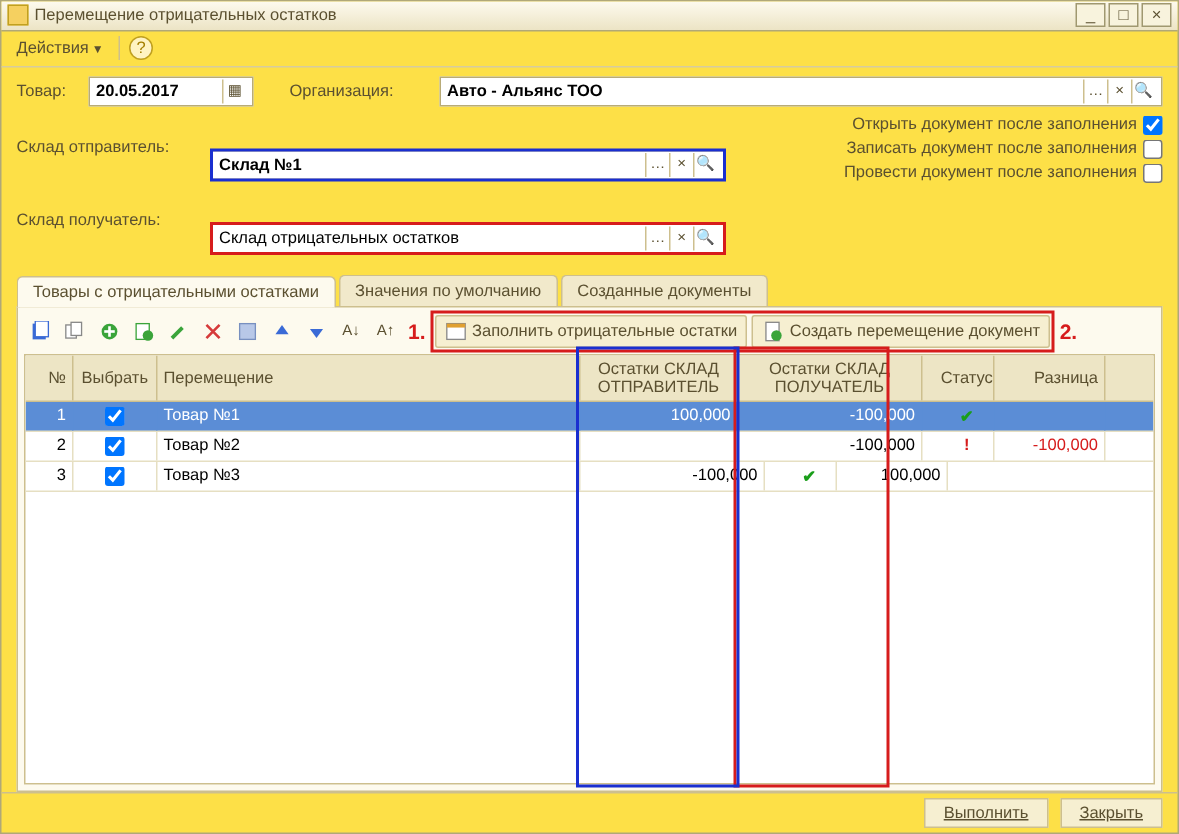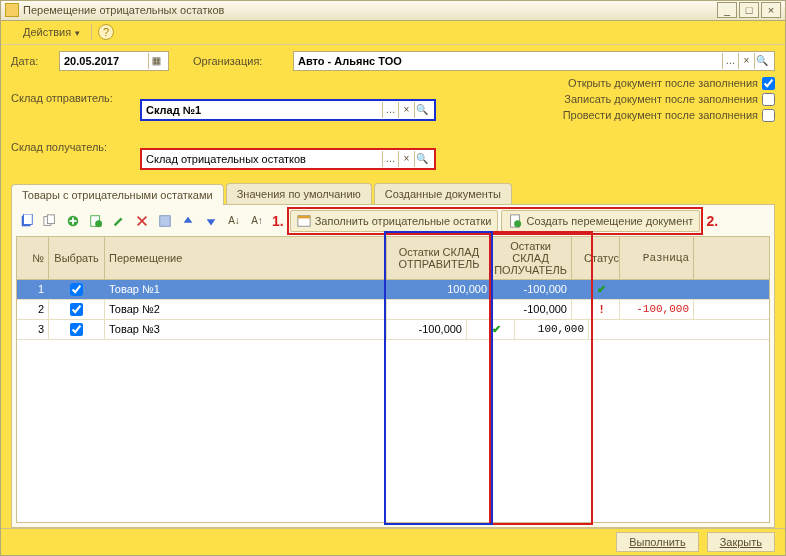--- a/index.html
+++ b/index.html
@@ -2,61 +2,61 @@
 <html><head>
 <meta charset="utf-8">
 <style>
 * { box-sizing: border-box; margin: 0; padding: 0; font-family: Arial, sans-serif; font-size: 11px; }
 body { background: #f5f0dc; width: 786px; height: 556px; overflow: hidden; }
 .window { width: 100%; height: 100%; background: #fde047; border: 1px solid #b0a878; display: flex; flex-direction: column; }
 .titlebar { height: 22px; background: linear-gradient(#fdfaee,#ece4c5); display: flex; align-items: center; padding: 0 4px; border-bottom: 1px solid #b0a878; }
 .titlebar .icon { width: 14px; height: 14px; background: #f5d060; border: 1px solid #c0a020; margin-right: 4px; }
 .titlebar .title { flex: 1; color: #5b5030; }
 .titlebar .winbtn { width: 20px; height: 16px; border: 1px solid #a09870; margin-left: 2px; text-align: center; line-height: 14px; cursor: pointer; background: #f8f3dd; color:#5b5030; }
-.toolbar { height: 26px; display: flex; align-items: center; padding: 2px 18px; border-bottom: 1px solid #d6cc9f; }
+.toolbar { height: 26px; display: flex; align-items: center; padding: 2px 6px; border-bottom: 1px solid #d6cc9f; }
 .toolbar .act { color: #5b5030; cursor: pointer; padding: 2px 4px; }
 .toolbar .drop { font-size: 8px; color: #5b5030; margin-left: 2px; }
 .toolbar .sep { width: 1px; height: 16px; background: #cdbf8e; margin: 0 6px; }
 .toolbar .help { width: 16px; height: 16px; border: 1px solid #c0a020; border-radius: 50%; text-align: center; line-height: 14px; color: #a57f00; background: #fff3c2; cursor: pointer; }
 .form-area { padding: 6px 10px 4px 10px; }
 .row { display: flex; align-items: center; margin-bottom: 6px; }
 .lbl { color: #5b5030; width: 130px; }
 .lbl2 { color: #5b5030; width: 100px; margin-left: 24px; }
 .input { background: #fff; border: 1px solid #b8ab78; height: 20px; display: flex; align-items: center; padding: 0 4px; }
 .input span { flex: 1; white-space: nowrap; overflow: hidden; }
 .ib { width: 16px; height: 16px; border-left: 1px solid #cdbf8e; text-align: center; line-height: 16px; cursor: pointer; color: #5b5030; font-size: 10px; }
 .chk-row { display: flex; align-items: center; justify-content: flex-end; margin-bottom: 3px; }
 .chk-row label { color: #5b5030; margin-right: 4px; }
 .chk-row input { margin: 0; }
 .field-date { width: 110px; }
 .field-org { width: 240px; }
-.field-wh { width: 294px; margin-top: 23px; }
+.field-wh { width: 342px; margin-top: 23px; }
 .highlight-blue { outline: 2px solid #1a2fd0; outline-offset: -1px; }
 .highlight-red { outline: 2px solid #d61c1c; outline-offset: -1px; }
 .tabs { display: flex; padding: 4px 10px 0 10px; }
 .tab { padding: 4px 10px; border: 1px solid #cdbf8e; border-bottom: none; border-radius: 4px 4px 0 0; background: #f1e9cb; color: #5b5030; margin-right: 2px; cursor: pointer; }
 .tab.active { background: #fdfaee; position: relative; top: 1px; }
 .tabpanel { margin: 0 10px; border: 1px solid #cdbf8e; background: #fdfaee; padding: 4px; height: 358px; display: flex; flex-direction: column; }
 .tbbar { display: flex; align-items: center; height: 24px; gap: 3px; padding: 1px; }
 .tbtn { width: 20px; height: 20px; border: 1px solid transparent; display: flex; align-items: center; justify-content: center; cursor: pointer; border-radius: 2px; color: #5b5030; }
 .bigbtn { height: 22px; padding: 0 6px; display: flex; align-items: center; gap: 4px; border: 1px solid #cdbf8e; background: #f6efd1; cursor: pointer; border-radius: 2px; color: #5b5030; }
 .ann { color: #d61c1c; font-weight: bold; font-size: 14px; margin: 0 2px; }
 .grid { border: 1px solid #cdbf8e; flex: 1; display: flex; flex-direction: column; background: #fff; margin-top: 3px; overflow: hidden; }
 .ghead { display: flex; background: #ede5c5; border-bottom: 1px solid #cdbf8e; }
 .gh { border-right: 1px solid #cdbf8e; padding: 3px 4px; color: #5b5030; text-align: center; display: flex; align-items: center; justify-content: center; }
 .gbody { flex: 1; overflow: auto; }
 .grow { display: flex; border-bottom: 1px solid #e6dfc2; height: 20px; align-items: center; }
 .gc { border-right: 1px solid #e6dfc2; padding: 0 4px; height: 100%; display: flex; align-items: center; }
 .c-n { width: 32px; justify-content: flex-end; }
 .c-chk { width: 56px; justify-content: center; }
 .c-nom { width: 282px; }
 .c-out { width: 105px; justify-content: flex-end; }
-.c-in { width: 80px; justify-content: flex-end; }
+.c-in { width: 123px; justify-content: flex-end; }
 .c-stat { width: 48px; justify-content: center; padding-left: 16px; }
-.c-diff { width: 74px; justify-content: flex-end; font-family: Liberation Mono, monospace; }
+.c-diff { width: 74px; justify-content: flex-end; }
 .grow.sel { background: #5b8dd6; color: #fff; }
 .grow.sel .gc { border-right-color: #5b8dd6; }
 .stat-ok { color: #1a9e1a; font-weight: bold; }
 .stat-warn { color: #d61c1c; font-weight: bold; }
 .neg { color: #d61c1c; }
 .footer { height: 30px; border-top: 1px solid #cdbf8e; display: flex; align-items: center; justify-content: flex-end; padding: 0 10px; gap: 8px; }
 .fbtn { padding: 3px 12px; border: 1px solid #cdbf8e; background: #f6efd1; cursor: pointer; color: #5b5030; text-decoration: underline; }
 .ic-svg { width: 14px; height: 14px; }
 .green { fill: #3aa43a; } .blue { fill: #3a6ad6; } .orange { fill:#e0a030; }
 .hbox-out { position: relative; }
@@ -79,21 +79,21 @@
   <div class="toolbar">
     <span class="act">
       <span>Действия</span><span class="drop">▼</span>
     </span>
     <div class="sep"></div>
     <div class="help">?</div>
   </div>
 
   <div class="form-area">
     <div class="row">
-      <div style="width:48px" class="lbl">Дата:</div>
+      <div style="width:48px" class="lbl">Товар:</div>
       <div class="input field-date">
         <span style="font-weight:bold">20.05.2017</span>
         <div class="ib">▦</div>
       </div>
       <div class="lbl2">Организация:</div>
       <div class="input field-org" style="flex:1">
         <span style="font-weight:bold">Авто - Альянс ТОО</span>
         <div class="ib">…</div>
         <div class="ib">×</div>
         <div class="ib">🔍</div>

